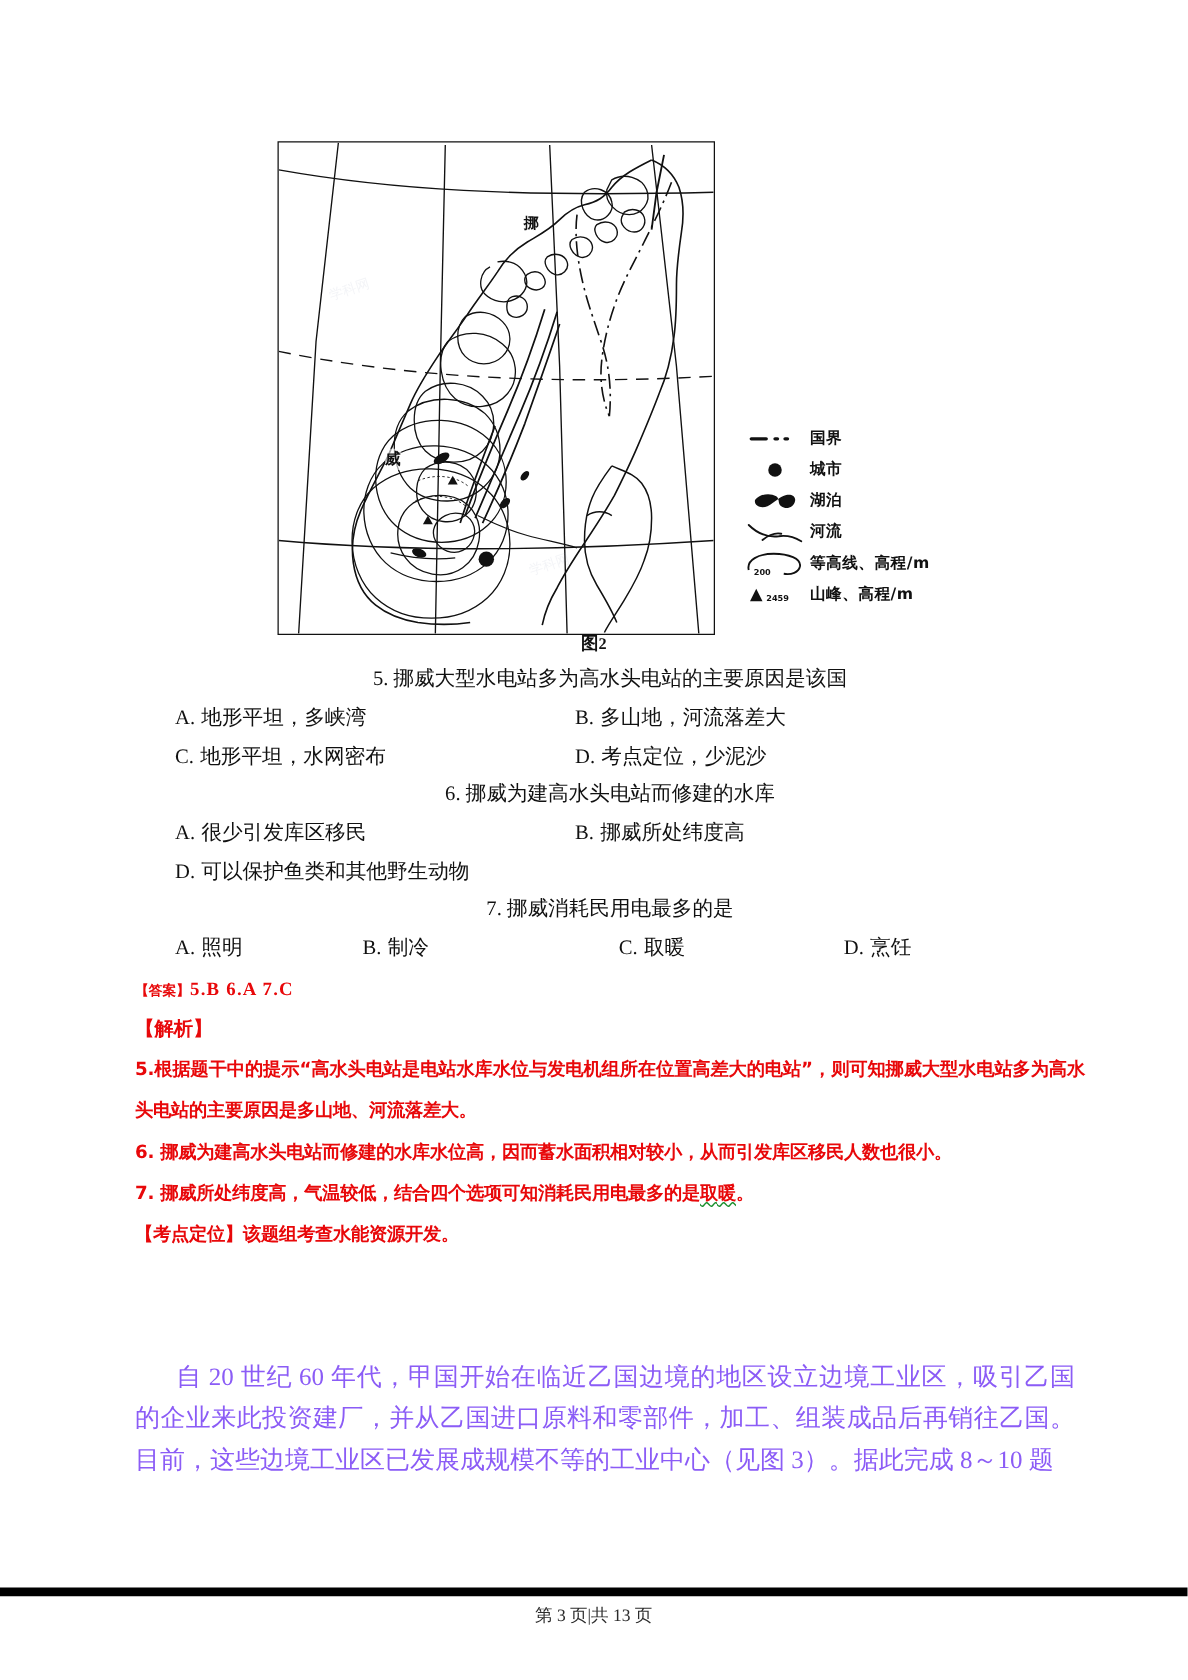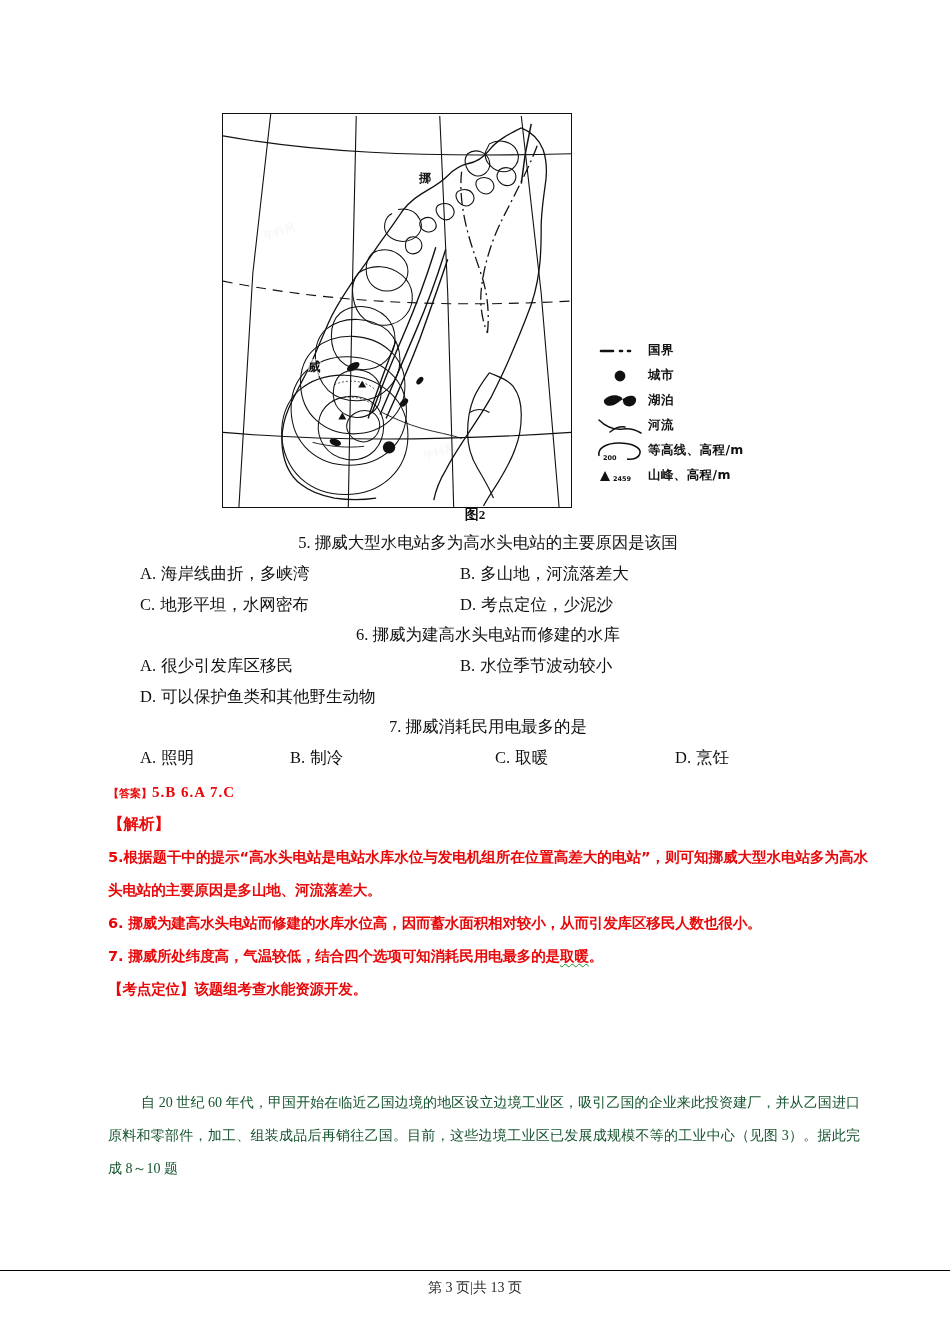--- a/index.html
+++ b/index.html
@@ -171,35 +171,35 @@
     text-decoration-thickness: 1px;
     text-underline-offset: 2px;
   }
 
   
   #bottom-para {
     position: absolute;
     left: 108px;
     top: 1086px;
     width: 752px;
-    font-size: 14px;
+    font-size: 20px;
     line-height: 33px;
     text-indent: 33px;
     text-align: justify;
-    color: #14532d;
+    color: #8b5cf6;
   }
 
   
   #footer {
     position: absolute;
     left: 0;
     top: 1270px;
     width: 950px;
     text-align: center;
-    border-top: 1px solid #000000;
+    border-top: 7px solid #000000;
     padding-top: 7px;
   }
   #footer-text {
     font-size: 14px;
     color: #2b2b2b;
   }
 
   
   .wm {
     position: absolute;
@@ -408,21 +408,21 @@
   </div>
 </div>
 
 <div id="content">
 
   <div class="q-stem">
     <span class="qnum">5.</span><span>挪威大型水电站多为高水头电站的主要原因是该国</span>
   </div>
   <div class="opt-row opt-2col">
     <div class="opt">
-      <span class="lbl">A.</span><span>海岸线曲折，多峡湾</span>
+      <span class="lbl">A.</span><span>地形平坦，多峡湾</span>
     </div>
     <div class="opt">
       <span class="lbl">B.</span><span>多山地，河流落差大</span>
     </div>
   </div>
   <div class="opt-row opt-2col">
     <div class="opt">
       <span class="lbl">C.</span><span>地形平坦，水网密布</span>
     </div>
     <div class="opt">
@@ -431,21 +431,21 @@
   </div>
 
   <div class="q-stem">
     <span class="qnum">6.</span><span>挪威为建高水头电站而修建的水库</span>
   </div>
   <div class="opt-row opt-2col">
     <div class="opt">
       <span class="lbl">A.</span><span>很少引发库区移民</span>
     </div>
     <div class="opt">
-      <span class="lbl">B.</span><span>水位季节波动较小</span>
+      <span class="lbl">B.</span><span>挪威所处纬度高</span>
     </div>
   </div>
   <div class="opt-row opt-2col">
     <div class="opt">
       <span class="lbl">D.</span><span>可以保护鱼类和其他野生动物</span>
     </div>
   </div>
 
   <div class="q-stem">
     <span class="qnum">7.</span><span>挪威消耗民用电最多的是</span>

